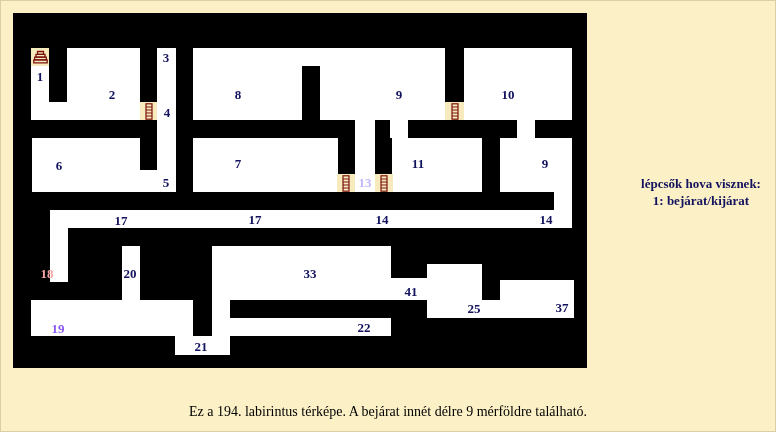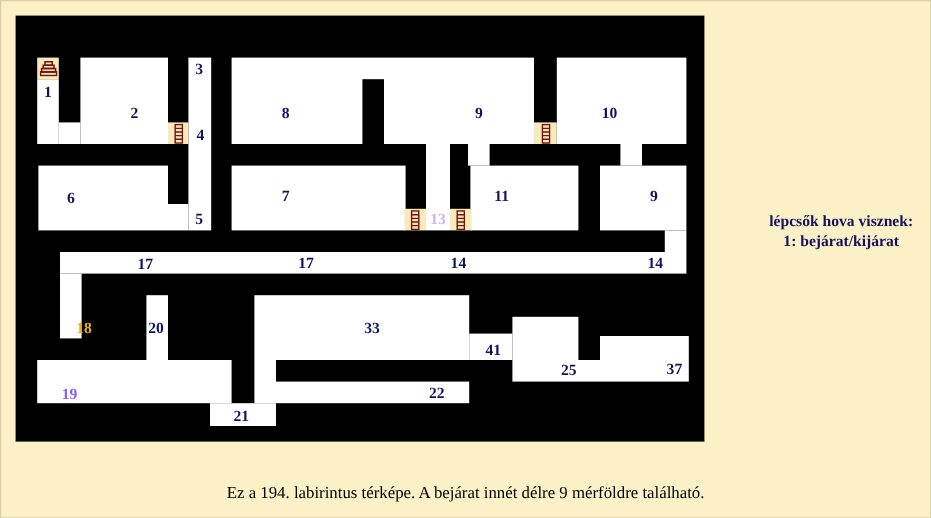--- a/index.html
+++ b/index.html
@@ -124,21 +124,21 @@
       <div class="room-label" style="left: 225px; top: 81px; color: rgb(18, 18, 94);">8</div>
       <div class="room-label" style="left: 386px; top: 81px; color: rgb(18, 18, 94);">9</div>
       <div class="room-label" style="left: 495px; top: 81px; color: rgb(18, 18, 94);">10</div>
       <div class="room-label" style="left: 532px; top: 150px; color: rgb(18, 18, 94);">9</div>
       <div class="room-label" style="left: 405px; top: 150px; color: rgb(18, 18, 94);">11</div>
       <div class="room-label" style="left: 352px; top: 169px; color: #c4b5fd;">13</div>
       <div class="room-label" style="left: 533px; top: 206px; color: rgb(18, 18, 94);">14</div>
       <div class="room-label" style="left: 369px; top: 206px; color: rgb(18, 18, 94);">14</div>
       <div class="room-label" style="left: 242px; top: 206px; color: rgb(18, 18, 94);">17</div>
       <div class="room-label" style="left: 108px; top: 207px; color: rgb(18, 18, 94);">17</div>
-      <div class="room-label" style="left: 57px; top: 260px; color: #eab308;">18</div>
+      <div class="room-label" style="left: 34px; top: 260px; color: #fca5a5;">18</div>
       <div class="room-label" style="left: 45px; top: 315px; color: #8b5cf6;">19</div>
       <div class="room-label" style="left: 117px; top: 260px; color: rgb(18, 18, 94);">20</div>
       <div class="room-label" style="left: 188px; top: 333px; color: rgb(18, 18, 94);">21</div>
       <div class="room-label" style="left: 351px; top: 314px; color: rgb(18, 18, 94);">22</div>
       <div class="room-label" style="left: 297px; top: 260px; color: rgb(18, 18, 94);">33</div>
       <div class="room-label" style="left: 398px; top: 278px; color: rgb(18, 18, 94);">41</div>
       <div class="room-label" style="left: 461px; top: 295px; color: rgb(18, 18, 94);">25</div>
       <div class="room-label" style="left: 549px; top: 294px; color: rgb(18, 18, 94);">37</div>
     </div>
   <div class="legend" style="color: rgb(18, 18, 94);">

